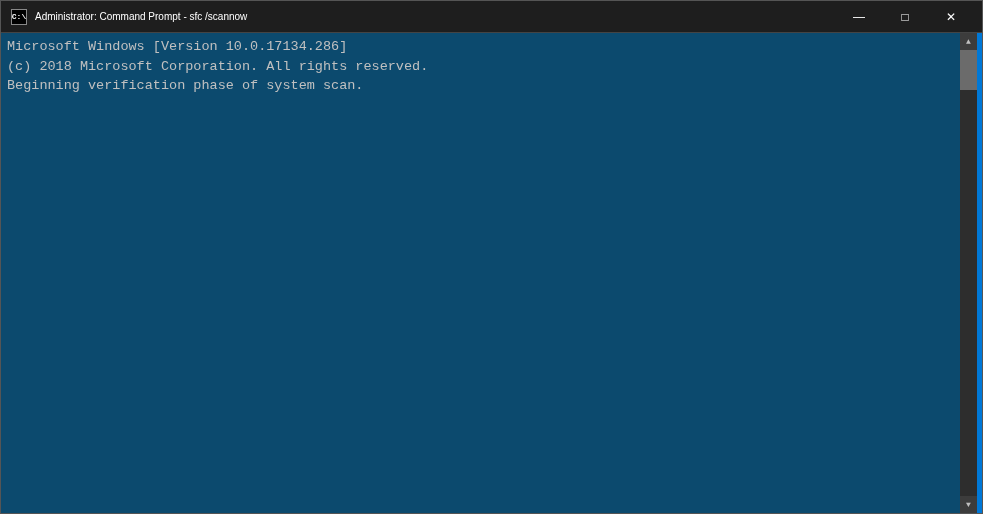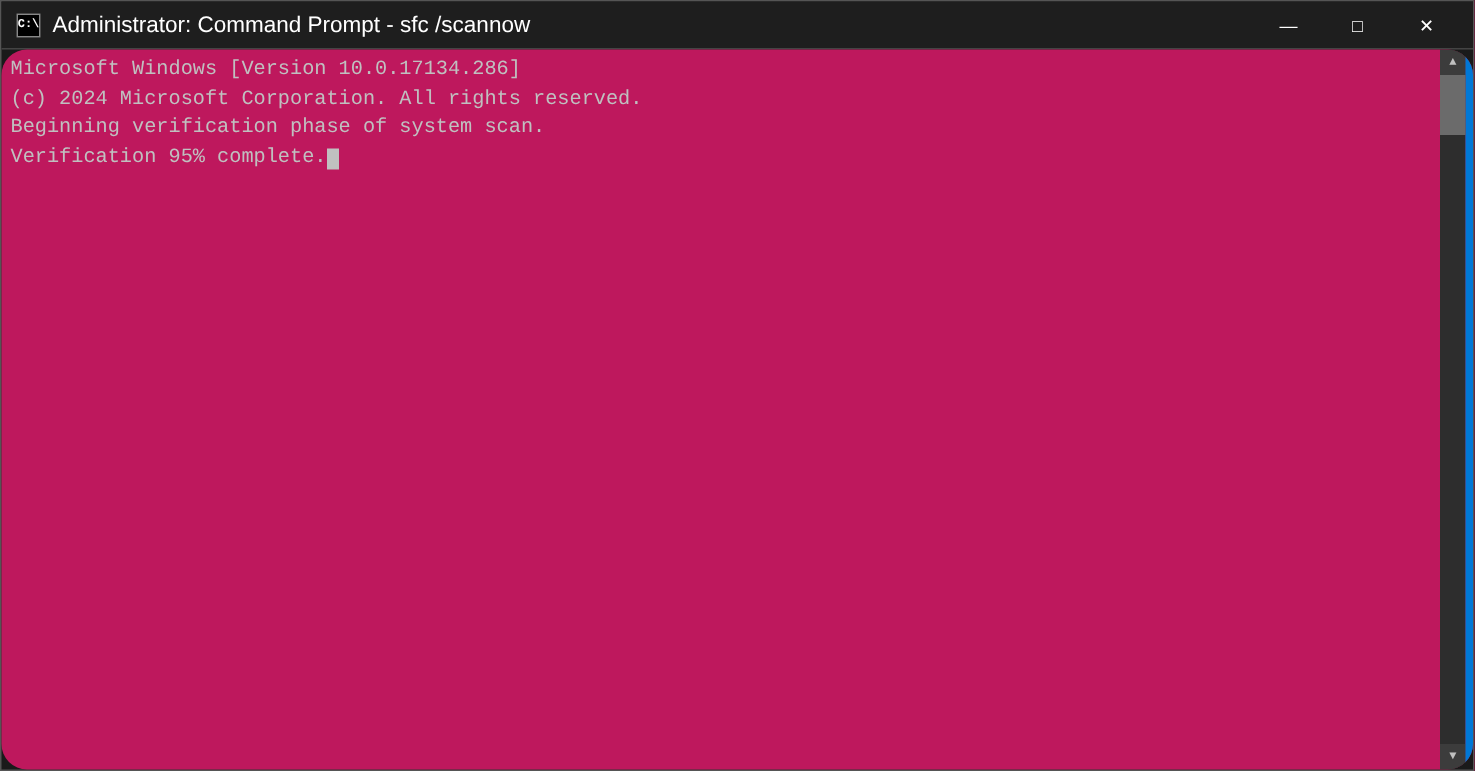--- a/index.html
+++ b/index.html
@@ -54,21 +54,21 @@
     .cmd-icon-inner {
       color: #fff;
       font-size: 8px;
       font-weight: bold;
       font-family: 'Courier New', monospace;
       line-height: 1;
     }
 
     .title-text {
       color: #ffffff;
-      font-size: 15px;
+      font-size: 10px;
       font-family: 'Segoe UI', Arial, sans-serif;
     }
 
     .title-bar-controls {
       display: flex;
       align-items: center;
       gap: 0;
     }
 
     .ctrl-btn {
@@ -81,23 +81,22 @@
       border: none;
       cursor: pointer;
       color: #ffffff;
       font-size: 12px;
       font-family: 'Segoe UI', Arial, sans-serif;
     }
 
     .terminal-container {
       flex: 1;
       display: flex;
-      background: #be185d;
+      background: #0c4a6e;
       overflow: hidden;
-      border-radius: 17px;
     }
 
     .terminal-content {
       flex: 1;
       padding: 4px 6px;
       color: #c0c0c0;
       font-size: 13.5px;
       font-family: 'Courier New', Courier, monospace;
       line-height: 1.45;
       overflow: hidden;
@@ -179,26 +178,25 @@
       <button class="ctrl-btn">—</button>
       <button class="ctrl-btn">□</button>
       <button class="ctrl-btn close-btn">✕</button>
     </div>
   </div>
 
   <div class="terminal-container">
     <div class="terminal-content">
 
     <div class="terminal-line">Microsoft Windows [Version 10.0.17134.286]</div>
-        <div class="terminal-line">(c) 2024 Microsoft Corporation. All rights reserved.</div>
+        <div class="terminal-line">(c) 2018 Microsoft Corporation. All rights reserved.</div>
         <div class="terminal-line"></div>
         <div class="terminal-line"></div>
         <div class="terminal-line"></div>
         <div class="terminal-line">Beginning verification phase of system scan.</div>
-        <div class="terminal-line">Verification 95% complete.<span class="cursor"></span></div>
       </div>
     <div class="scrollbar-track">
       <div class="scrollbar-arrow">▲</div>
       <div class="scrollbar-thumb-area">
         <div class="scrollbar-thumb"></div>
       </div>
       <div class="scrollbar-arrow">▼</div>
     </div>
     <div class="right-blue-border"></div>
   </div>

